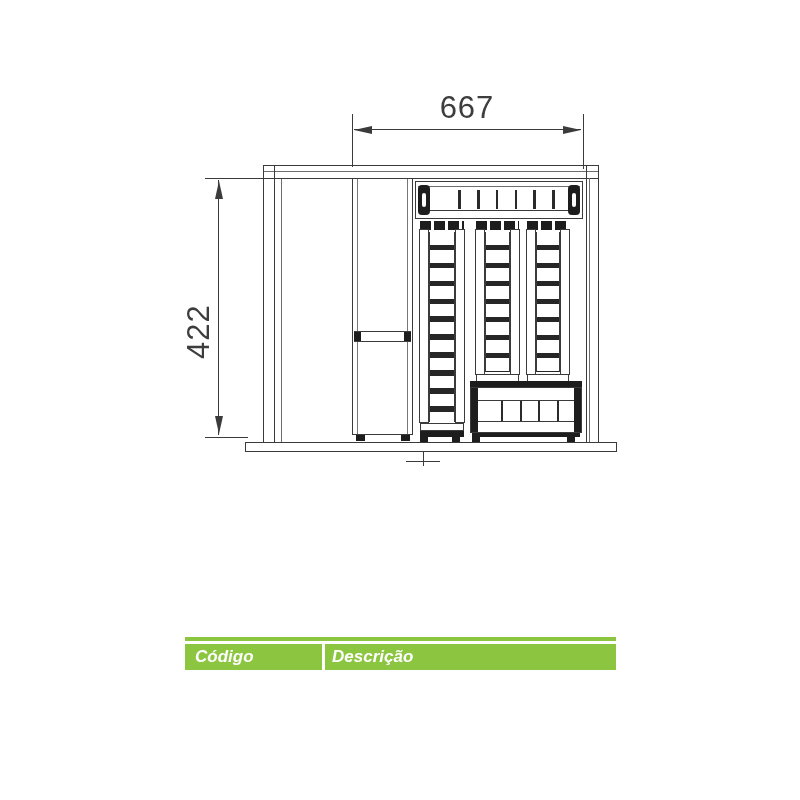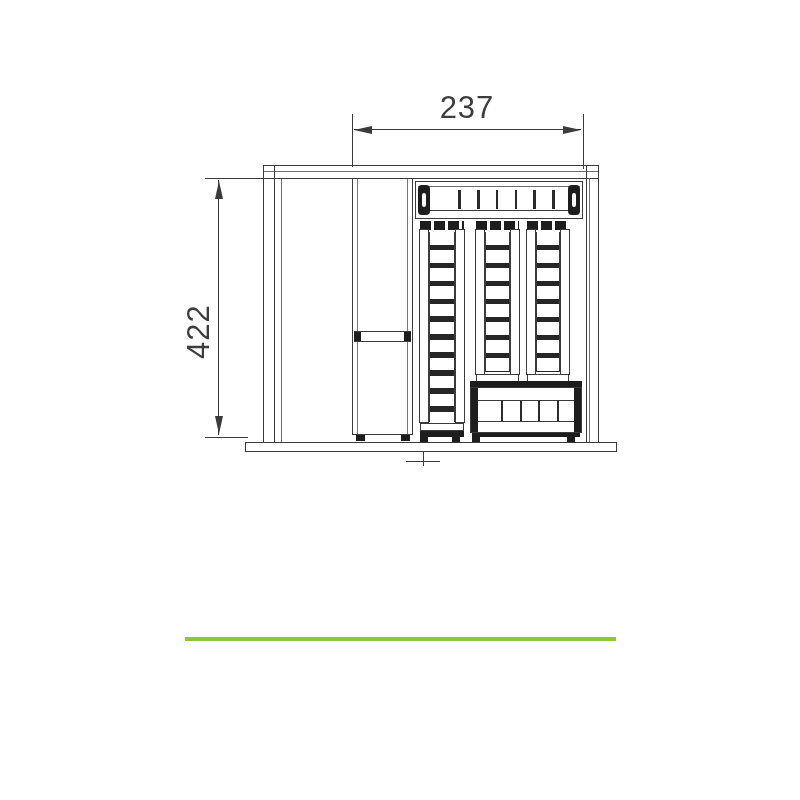--- a/index.html
+++ b/index.html
@@ -179,32 +179,37 @@
     <div class="foot" style="left:567px;top:437px;width:8px;height:5px;"></div>
     <div class="foot" style="left:420px;top:437px;width:8px;height:5px;"></div>
     <div class="foot" style="left:452px;top:437px;width:8px;height:5px;"></div>
 
     <div>
       <div class="vline" style="left:352px;top:114px;height:53px;"></div>
       <div class="vline" style="left:583px;top:114px;height:55px;"></div>
       <div class="hline" style="left:354px;top:129px;width:227px;"></div>
       <div class="arr left" style="left:354px;top:125.5px;"></div>
       <div class="arr right" style="left:563px;top:125.5px;"></div>
-      <div class="dim-label" style="left:412px;top:92px;width:110px;">237</div>
+      <div class="dim-label" style="left:412px;top:92px;width:110px;">667</div>
     </div>
 
     <div>
       <div class="hline" style="left:205px;top:178px;width:86px;"></div>
       <div class="hline" style="left:205px;top:437px;width:43px;"></div>
       <div class="vline" style="left:218px;top:180px;height:255px;"></div>
       <div class="arr up" style="left:214.5px;top:181px;"></div>
       <div class="arr down" style="left:214.5px;top:416px;"></div>
       <div class="dim-label rot" style="left:143px;top:316px;width:110px;">422</div>
     </div>
 
   </div>
 
   <div id="spec-table">
     <div class="tbl-topline"></div>
     <div class="tbl-gap"></div>
+    <div class="tbl-header">
+      <div class="cell c1">Código</div>
+      <div class="div"></div>
+      <div class="cell c2">Descrição</div>
+    </div>
   </div>
 
 </div>
 
 </body></html>

